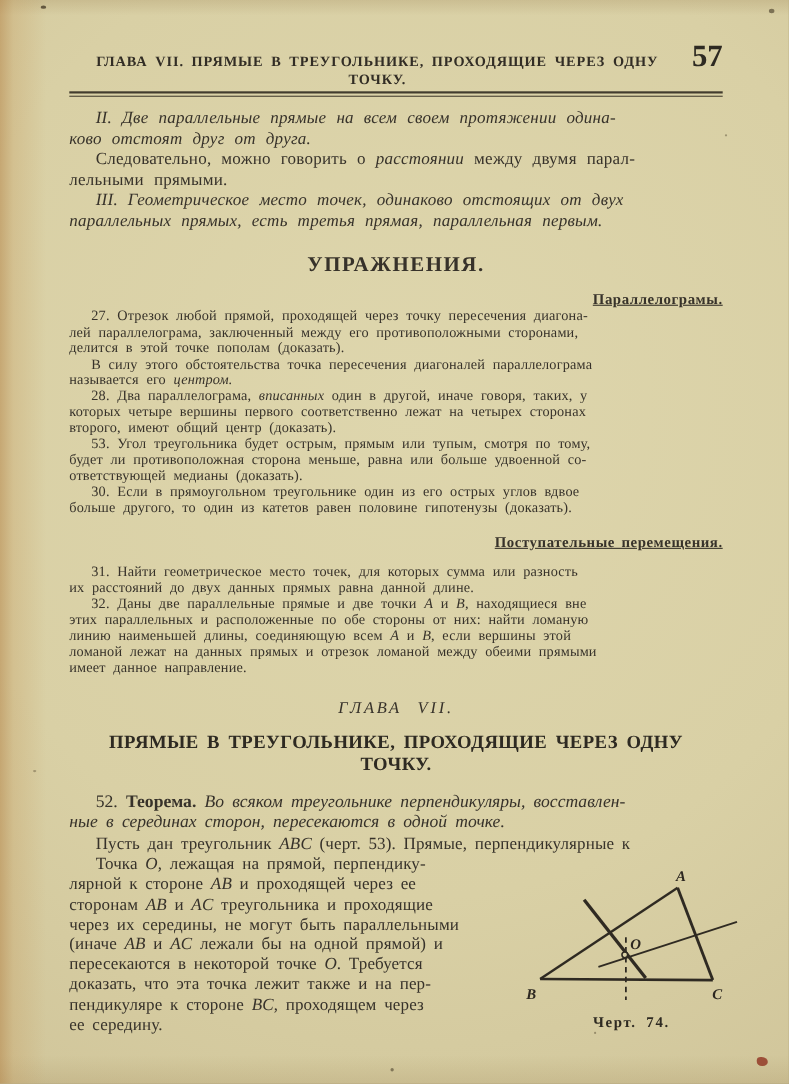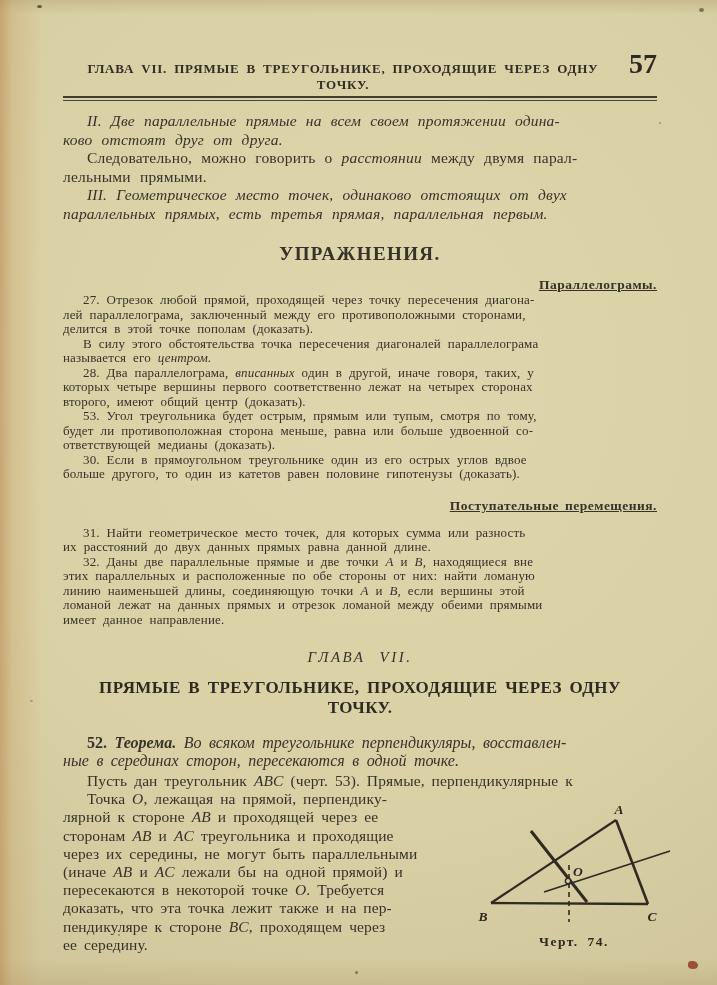--- a/index.html
+++ b/index.html
@@ -12,40 +12,40 @@
     position:relative;width:717px;height:985px;overflow:hidden;
     color:#37322a;
     background:
       linear-gradient(90deg, rgba(182,134,74,.55) 0px, rgba(199,162,104,.35) 12px, rgba(0,0,0,0) 42px),
       linear-gradient(180deg, rgba(150,122,74,.22) 0px, rgba(0,0,0,0) 14px),
       linear-gradient(0deg, rgba(150,122,74,.18) 0px, rgba(0,0,0,0) 26px),
       radial-gradient(ellipse 120% 90% at 52% 38%, #ded6ad 0%, #d9d0a5 50%, #d1c69b 80%, #c2b388 100%);
   }
   .content{position:absolute;left:63px;top:0;width:594px;}
   
-  .hdr{display:flex;align-items:baseline;padding-top:48px;}
+  .hdr{display:flex;align-items:baseline;padding-top:36px;}
   .hdr-title{flex:1;text-align:center;font-weight:bold;font-size:13px;letter-spacing:.8px;word-spacing:3px;color:#322d25;}
   .hdr-num{font-size:28px;font-weight:bold;margin-left:6px;color:#2e2a22;}
   .hdr-rule{margin-top:3px;height:2px;border-top:2.5px solid #423c2e;border-bottom:1px solid #4a4434;}
   
   .ip,.rp{margin:0;font-size:15.5px;line-height:18.5px;white-space:pre-line;text-indent:24px;word-spacing:5px;letter-spacing:.2px;}
   .ip{font-style:italic;}
   .first-after-rule{margin-top:11px;}
   
   .ep{margin:0;font-size:13px;line-height:14.5px;white-space:pre-line;text-indent:20px;word-spacing:3.5px;letter-spacing:.15px;}
   .h-ex{text-align:center;font-weight:bold;font-size:19px;letter-spacing:1.4px;margin:20px 0 0;}
   .h-sub{text-align:right;font-weight:bold;font-size:13.5px;letter-spacing:.5px;word-spacing:2px;margin:12px 0 0;text-decoration:underline;}
   .h-sub.second{margin-top:16px;}
   .mt12{margin-top:12px;}
   
   .ch-label{text-align:center;font-style:italic;font-size:15px;letter-spacing:2.5px;word-spacing:8px;margin:22px 0 0;}
   .ch-title{text-align:center;font-weight:bold;font-size:17px;letter-spacing:.4px;word-spacing:3px;margin:12px 0 0;color:#2e2a22;}
   .p52{margin:16px 0 0;font-size:16px;line-height:17.5px;white-space:pre-line;text-indent:24px;word-spacing:3.5px;}
-  .p52 .bn{font-weight:bold;font-style:normal;text-align:right;}
-  .p52 .bi{font-weight:bold;font-style:italic;}
+  .p52 .bn{font-weight:normal;font-style:normal;text-align:right;}
+  .p52 .bi{font-weight:bold;}
   .p52 .itx{font-style:italic;}
   
   .bodysec{position:relative;margin-top:3px;}
   .bp{margin:0;font-size:15.5px;line-height:18.2px;white-space:pre-line;word-spacing:3px;letter-spacing:.1px;}
   .bp.indent{text-indent:24px;}
   .narrow{width:402px;}
   .fig{position:absolute;left:405px;top:16px;width:228px;}
   .fig-caption{width:212px;text-align:center;font-size:13.5px;font-weight:bold;letter-spacing:1.5px;word-spacing:4px;margin-top:2px;color:#2e2a22;}
   .fig svg text{font-style:italic;font-weight:bold;font-size:13.5px;fill:#2c2720;font-family:"Liberation Serif","DejaVu Serif",serif;}
   i{font-style:italic;}
@@ -104,21 +104,21 @@
 ответствующей медианы (доказать).</p>
     <p class="ep">30. Если в прямоугольном треугольнике один из его острых углов вдвое
 больше другого, то один из катетов равен половине гипотенузы (доказать).</p>
 
     <h3 class="h-sub second">Поступательные перемещения.</h3>
 
     <p class="ep mt12">31. Найти геометрическое место точек, для которых сумма или разность
 их расстояний до двух данных прямых равна данной длине.</p>
     <p class="ep"><span>32. Даны две параллельные прямые и две точки </span><i>А</i><span> и </span><i>В</i><span>, находящиеся вне
 этих параллельных и расположенные по обе стороны от них: найти ломаную
-линию наименьшей длины, соединяющую точки </span><i>А</i><span> и </span><i>В</i><span>, если вершины этой
+линию наименьшей длины, соединяющую всем </span><i>А</i><span> и </span><i>В</i><span>, если вершины этой
 ломаной лежат на данных прямых и отрезок ломаной между обеими прямыми
 имеет данное направление.</span></p>
 
     <div class="ch-label">ГЛАВА VII.</div>
     <h1 class="ch-title">ПРЯМЫЕ В ТРЕУГОЛЬНИКЕ, ПРОХОДЯЩИЕ ЧЕРЕЗ ОДНУ ТОЧКУ.</h1>
 
     <p class="p52"><span class="bn">52. </span><span class="bi">Теорема.</span><span class="itx"> Во всяком треугольнике перпендикуляры, восставлен-
 ные в серединах сторон, пересекаются в одной точке.</span></p>
 
     <div class="bodysec">

